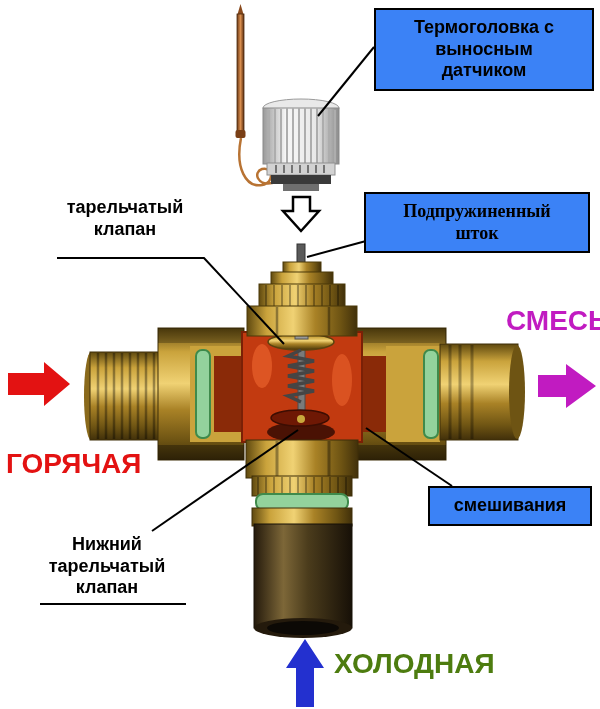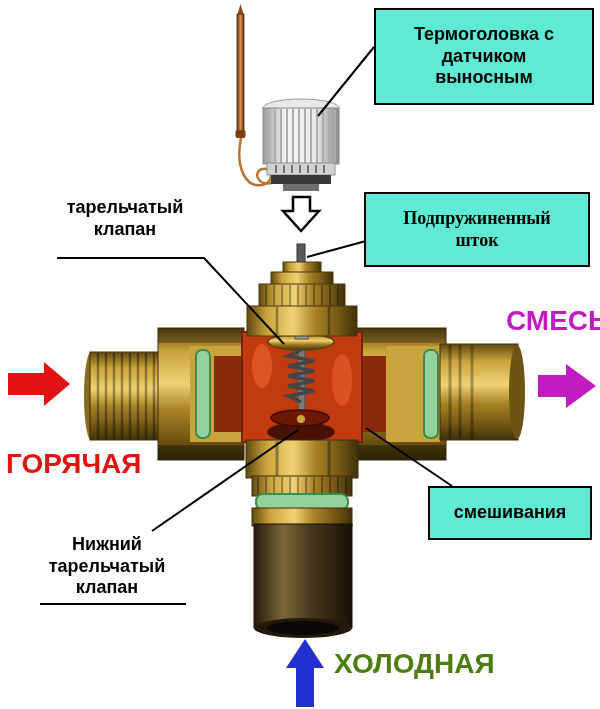--- a/index.html
+++ b/index.html
@@ -6,21 +6,21 @@
   .stage{
     position:relative;width:600px;height:709px;background:#fff;
     font-family:"Liberation Sans",sans-serif;overflow:hidden;
   }
   .art{position:absolute;left:0;top:0;}
   .lbl{
     position:absolute;font-weight:bold;color:#000;text-align:center;
     line-height:1.2;font-size:18px;white-space:nowrap;
   }
   .lbl .line{display:block;}
-  .boxed{border:2px solid #000;background:#5eead4;padding:14px 8px;}
+  .boxed{border:2px solid #000;background:#3b82f6;padding:7px 8px;}
   .flow{position:absolute;font-weight:bold;font-size:28px;white-space:nowrap;}
   .flow.hot{color:#e31212;}
   .flow.mix{color:#c11bc1;}
   .flow.cold{color:#4d7c0f;}
 </style>
 </head>
 <body>
 
 <div class="stage">
 
@@ -150,22 +150,22 @@
       <line x1="452" y1="486" x2="366" y2="428"></line>
       <line x1="152" y1="531" x2="298" y2="430"></line>
       <line x1="40" y1="604" x2="186" y2="604"></line>
     </g>
 
     <polygon points="293,197 310,197 310,211 319,211 301,231 283,211 293,211" fill="#ffffff" stroke="#000" stroke-width="2.5"></polygon>
   </svg>
 
   <div class="lbl boxed" style="left:374px;top:8px;width:200px;">
     <span class="line">Термоголовка с</span>
+    <span class="line">выносным</span>
     <span class="line">датчиком</span>
-    <span class="line">выносным</span>
   </div>
 
   <div class="lbl" style="left:40px;top:197px;width:170px;">
     <span class="line">тарельчатый</span>
     <span class="line">клапан</span>
   </div>
 
   <div class="lbl boxed" style="left:364px;top:192px;width:206px;font-family:Liberation Serif, serif;">
     <span class="line">Подпружиненный</span>
     <span class="line">шток</span>

